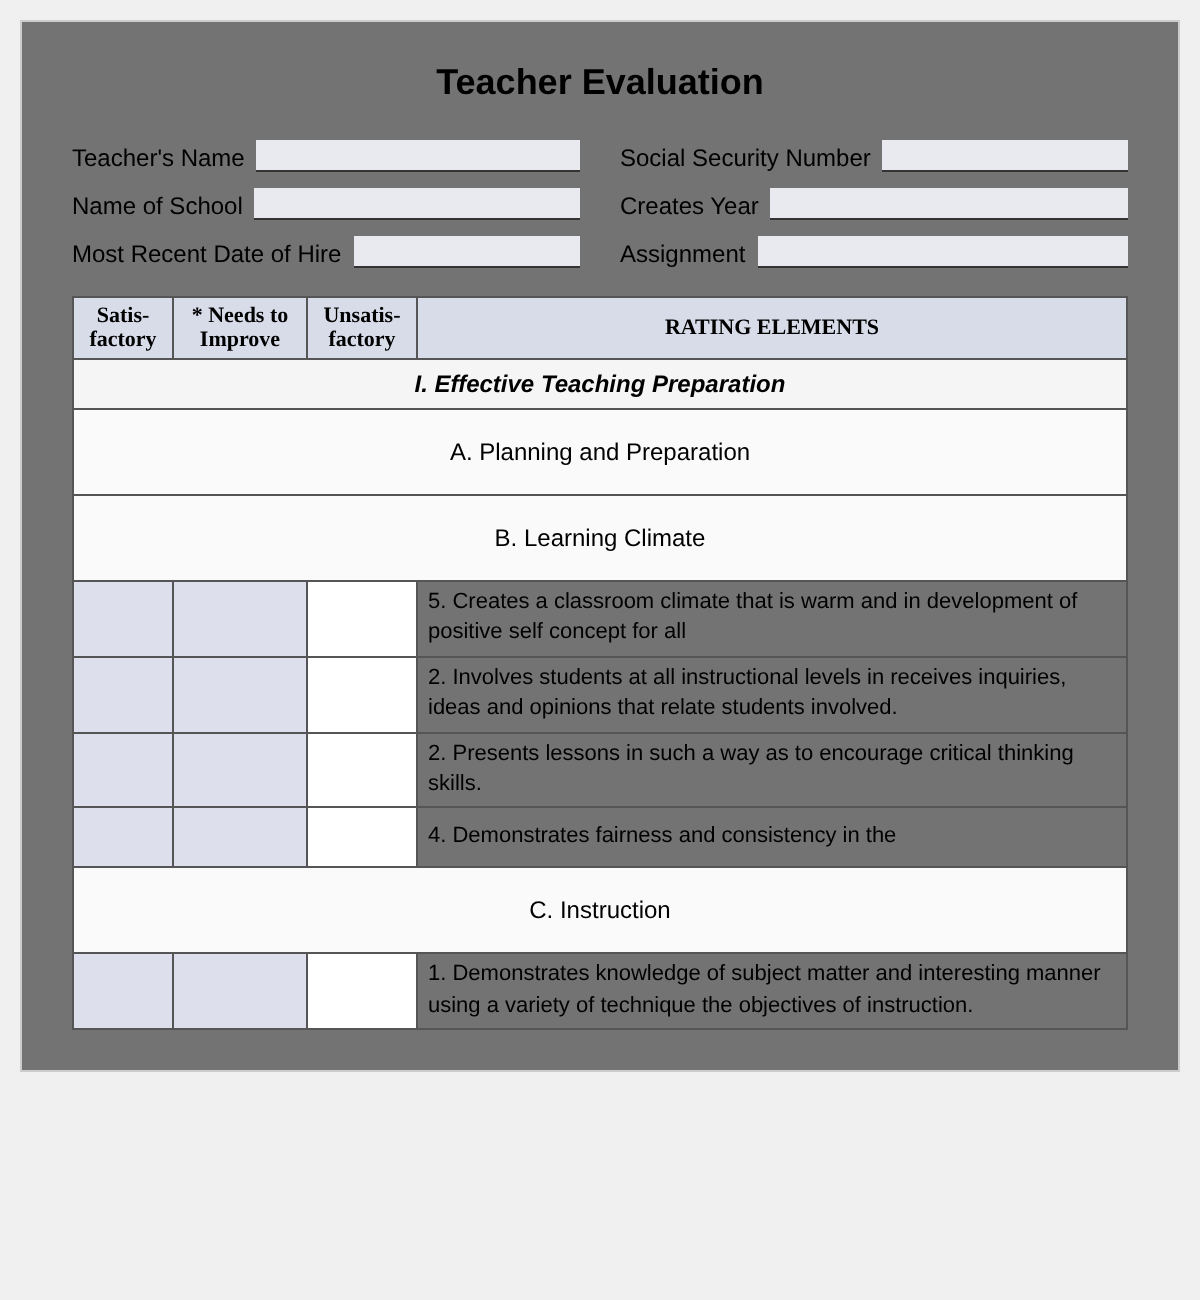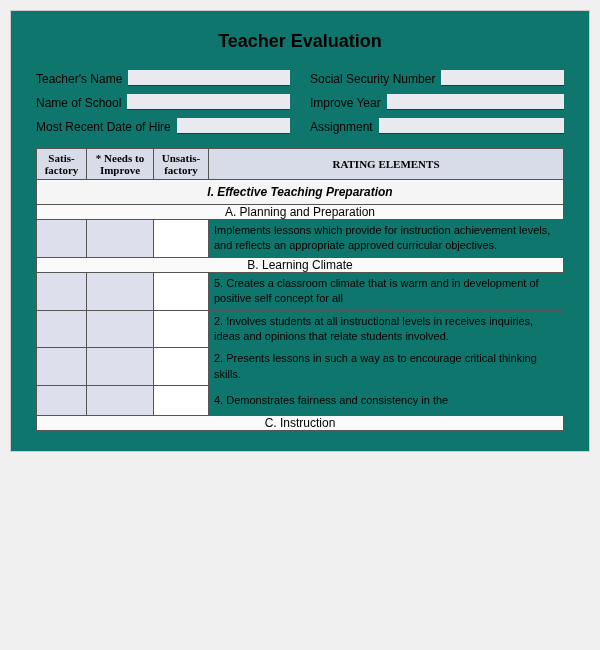--- a/index.html
+++ b/index.html
@@ -14,21 +14,21 @@
       background: #f0f0f0;
       display: flex;
       justify-content: center;
       align-items: flex-start;
       padding: 10px;
       width: 600px;
       min-height: 650px;
     }
 
     .page {
-      background: #0f766e;
+      background: #737373;
       width: 580px;
       padding: 20px 25px;
       border: 1px solid #ccc;
     }
 
     .title {
       text-align: center;
       font-size: 18px;
       font-weight: bold;
       margin-bottom: 18px;
@@ -95,21 +95,21 @@
       text-align: center;
       font-weight: bold;
       font-style: italic;
       background: #f5f5f5;
       padding: 5px;
     }
 
     .subsection-header td {
       text-align: center;
       background: #fafafa;
-      padding: 0;
+      padding: 14px;
     }
 
     .rating-cell {
       font-size: 11px;
       line-height: 1.4;
       padding: 4px 6px;
     }
 
     .checkbox-cell {
       background: #dde0ec;
@@ -141,21 +141,21 @@
         <span class="field-label">Social Security Number</span>
         <div class="field-line"></div>
       </div>
     </div>
     <div class="form-row">
       <div class="field-group">
         <span class="field-label">Name of School</span>
         <div class="field-line"></div>
       </div>
       <div class="field-group">
-        <span class="field-label">Improve Year</span>
+        <span class="field-label">Creates Year</span>
         <div class="field-line"></div>
       </div>
     </div>
     <div class="form-row">
       <div class="field-group">
         <span class="field-label">Most Recent Date of Hire</span>
         <div class="field-line"></div>
       </div>
       <div class="field-group">
         <span class="field-label">Assignment</span>
@@ -176,26 +176,20 @@
     <tbody>
 
       <tr class="section-header">
         <td colspan="4">I.  Effective Teaching Preparation</td>
       </tr>
 
       <tr class="subsection-header">
         <td colspan="4">A. Planning and Preparation</td>
       </tr>
 
-      <tr class="data-row">
-        <td class="checkbox-cell"></td>
-        <td class="checkbox-cell"></td>
-        <td class="checkbox-cell-white"></td>
-        <td class="rating-cell">Implements lessons which provide for instruction achievement levels,  and reflects an appropriate approved curricular objectives.</td>
-      </tr>
 
       <tr class="subsection-header">
         <td colspan="4">B. Learning Climate</td>
       </tr>
 
       <tr class="data-row">
         <td class="checkbox-cell"></td>
         <td class="checkbox-cell"></td>
         <td class="checkbox-cell-white"></td>
         <td class="rating-cell">5.  Creates a classroom climate that is warm and in development of positive self concept for all</td>
@@ -219,15 +213,21 @@
         <td class="checkbox-cell"></td>
         <td class="checkbox-cell"></td>
         <td class="checkbox-cell-white"></td>
         <td class="rating-cell">4.  Demonstrates fairness and consistency in the</td>
       </tr>
 
       <tr class="subsection-header">
         <td colspan="4">C. Instruction</td>
       </tr>
 
+      <tr class="data-row">
+        <td class="checkbox-cell"></td>
+        <td class="checkbox-cell"></td>
+        <td class="checkbox-cell-white"></td>
+        <td class="rating-cell">1.  Demonstrates knowledge of subject matter and interesting manner using a variety of technique the objectives of instruction.</td>
+      </tr>
     </tbody>
   </table>
 </div>
 
 </body></html>

